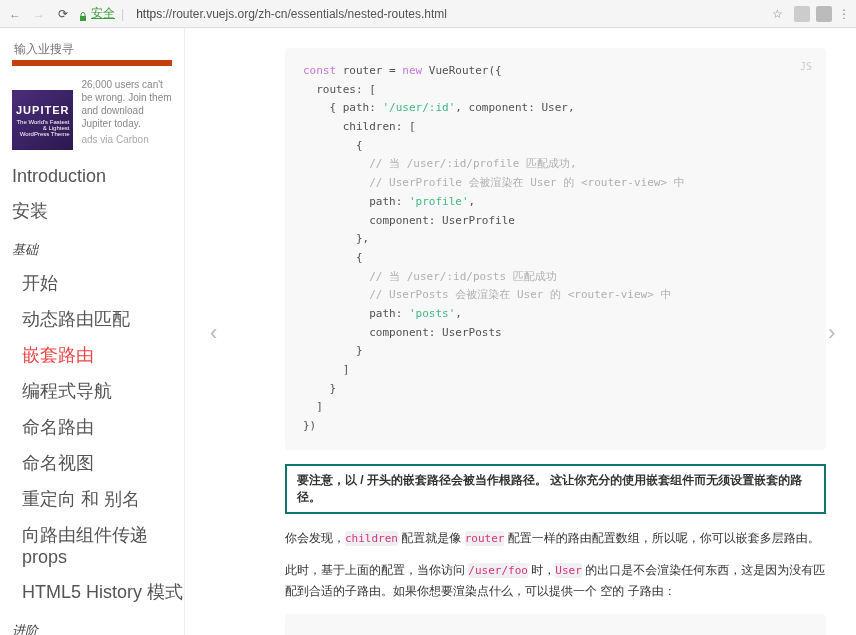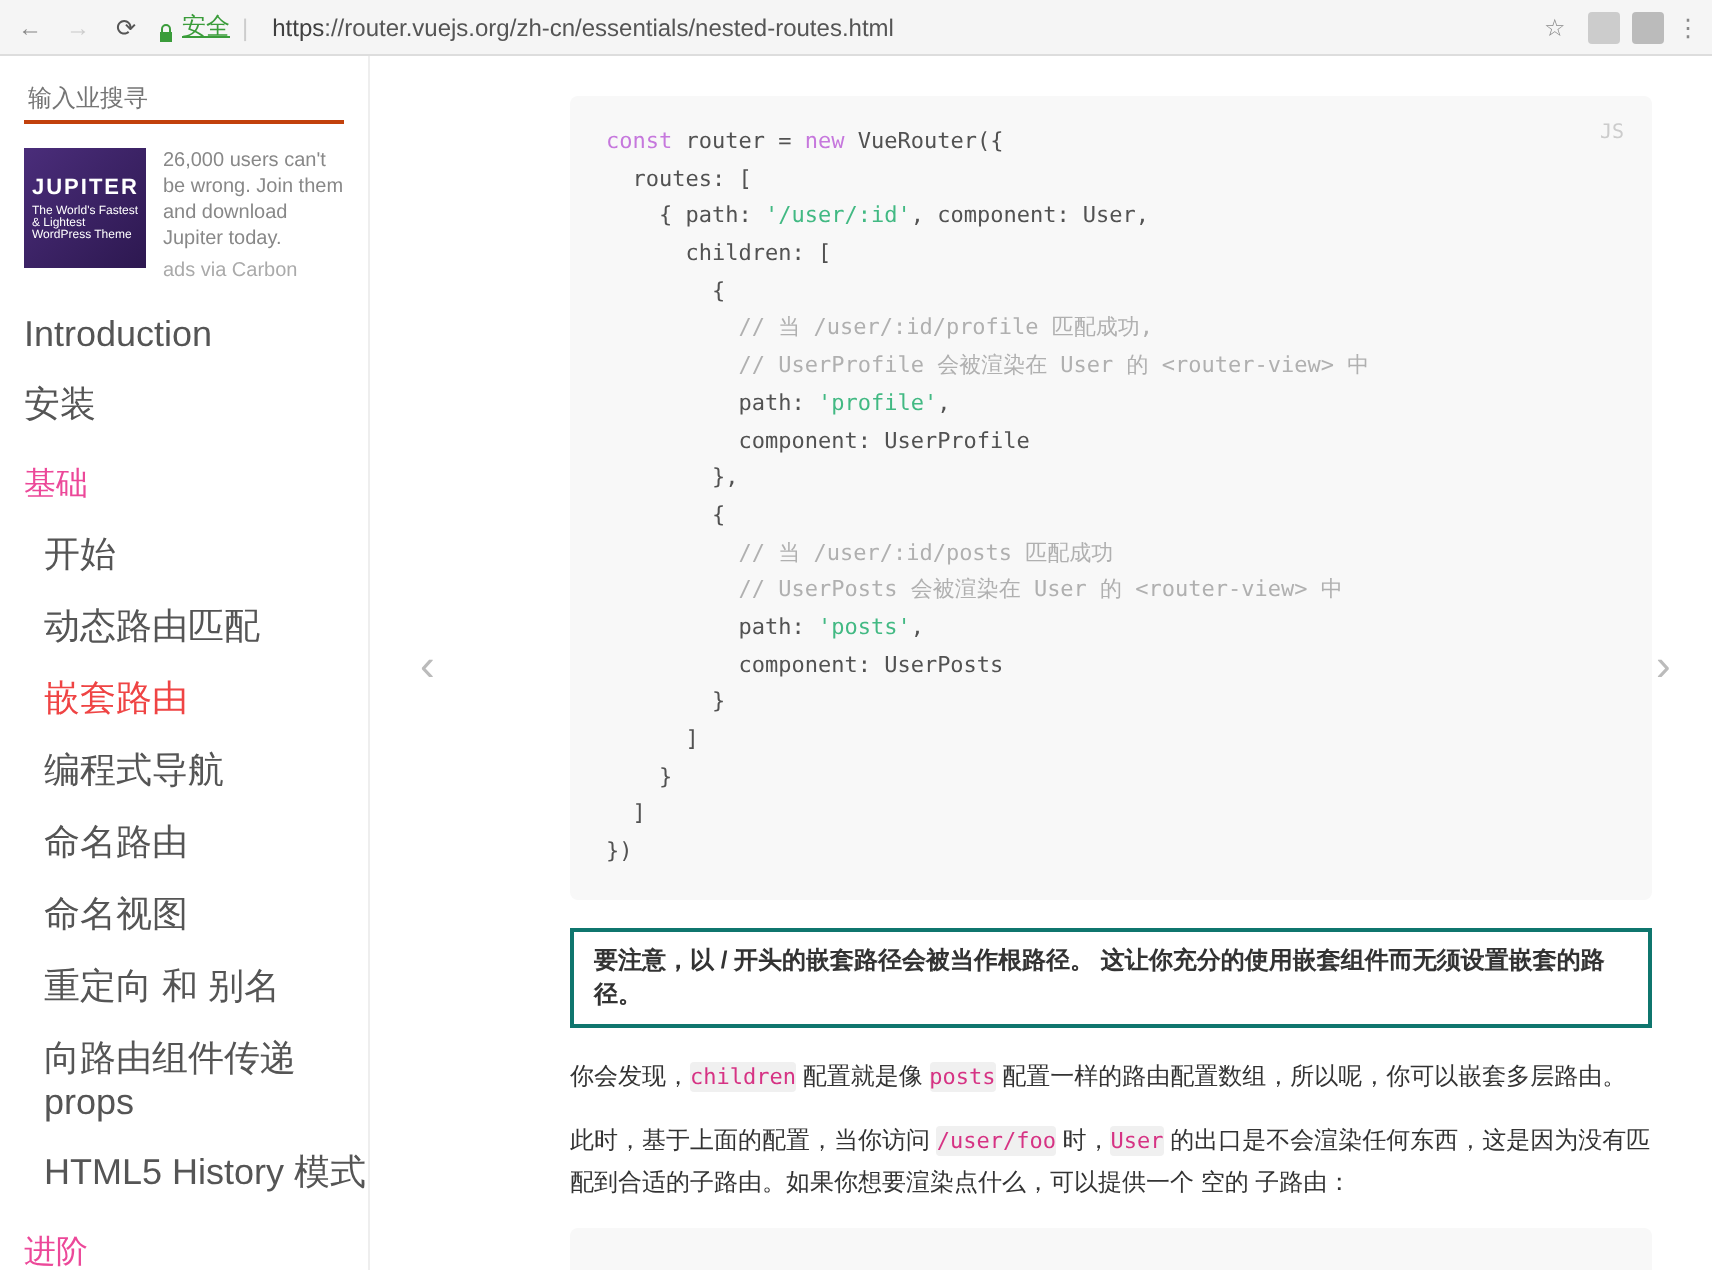--- a/index.html
+++ b/index.html
@@ -12,28 +12,28 @@
 .url-bar { flex: 1; padding: 2px 6px; font-size: 12px; color: #333; }
 .url-proto { color: #404040; }
 .url-rest { color: #555; }
 .star-icon { width: 16px; color: #888; cursor: pointer; }
 .ext-icon { width: 16px; height: 16px; background: #ccc; border-radius: 2px; }
 .content { display: flex; height: calc(635px - 28px); }
 .sidebar { width: 185px; background: #fff; border-right: 1px solid #eee; overflow-y: auto; padding: 10px 0 10px 12px; position: relative; }
 .sidebar::-webkit-scrollbar { width: 8px; }
 .sidebar::-webkit-scrollbar-thumb { background: #ccc; border-radius: 4px; }
 .search-box { margin: 0 12px 12px 0; }
-.search-input { width: 100%; border: none; border-bottom: 2px solid #c2410c; padding: 4px 2px; font-size: 12px; color: #888; outline: none; }
+.search-input { width: 100%; border: none; border-bottom: 6px solid #c2410c; padding: 4px 2px; font-size: 12px; color: #888; outline: none; }
 .ad-box { display: flex; gap: 8px; margin: 0 12px 10px 0; }
-.ad-img { width: 80px; height: 60px; background: linear-gradient(135deg, #4a2d7a, #2d1850); display: flex; flex-direction: column; justify-content: center; align-items: center; color: #fff; font-size: 8px; text-align: left; padding: 4px; }
+.ad-img { width: 80px; height: 60px; background: linear-gradient(135deg, #4a2d7a, #2d1850); display: flex; flex-direction: column; justify-content: center; align-items: center; color: #fff; font-size: 8px; text-align: right; padding: 4px; margin-top: 12px; }
 .ad-img .j-logo { font-size: 11px; font-weight: bold; letter-spacing: 1px; }
 .ad-img .j-sub { font-size: 6px; margin-top: 3px; }
 .ad-text { flex: 1; font-size: 10px; color: #888; line-height: 1.3; }
 .ad-link { font-size: 10px; color: #aaa; margin-top: 4px; }
-.nav-header { font-size: 16px; color: #ec4899; margin: 12px 0 6px 0; }
+.nav-header { font-size: 13px; color: #404040; margin: 12px 0 6px 0; font-style: italic; }
 .nav-item { display: block; padding: 6px 0 6px 10px; font-size: 18px; color: #555; text-decoration: none; cursor: pointer; }
 .nav-item.intro { padding-left: 0; }
 .nav-item.active { color: #ef4444; font-weight: 500; }
 .main { flex: 1; overflow-y: auto; padding: 20px 30px 20px 100px; position: relative; }
 .pager { position: absolute; top: 320px; width: 20px; height: 30px; font-size: 22px; color: #bbb; cursor: pointer; }
 .pager.left { left: 210px; }
 .pager.right { right: 8px; }
 .code-block { background: #f8f8f8; border-radius: 4px; padding: 14px 18px; font-family: Consolas, Monaco, monospace; font-size: 11px; line-height: 1.7; color: #525252; position: relative; margin-bottom: 14px; white-space: pre; overflow-x: auto; }
 .code-lang { position: absolute; top: 10px; right: 14px; font-size: 10px; color: #ccc; }
 .kw { color: #c678dd; }
@@ -122,21 +122,21 @@
 <span>          path: </span><span class="str">'posts'</span><span>,</span>
 <span>          component: UserPosts</span>
 <span>        }</span>
 <span>      ]</span>
 <span>    }</span>
 <span>  ]</span>
 <span>})</span></div>
 
     <div class="callout">要注意，以 / 开头的嵌套路径会被当作根路径。 这让你充分的使用嵌套组件而无须设置嵌套的路径。</div>
 
-    <p class="para"><span>你会发现，</span><code>children</code><span> 配置就是像 </span><code>posts</code><span> 配置一样的路由配置数组，所以呢，你可以嵌套多层路由。</span></p>
+    <p class="para"><span>你会发现，</span><code>children</code><span> 配置就是像 </span><code>router</code><span> 配置一样的路由配置数组，所以呢，你可以嵌套多层路由。</span></p>
 
     <p class="para"><span>此时，基于上面的配置，当你访问 </span><code>/user/foo</code><span> 时，</span><code>User</code><span> 的出口是不会渲染任何东西，这是因为没有匹配到合适的子路由。如果你想要渲染点什么，可以提供一个 空的 子路由：</span></p>
 
     <div class="code-block">
 
 
 
 
 
 

